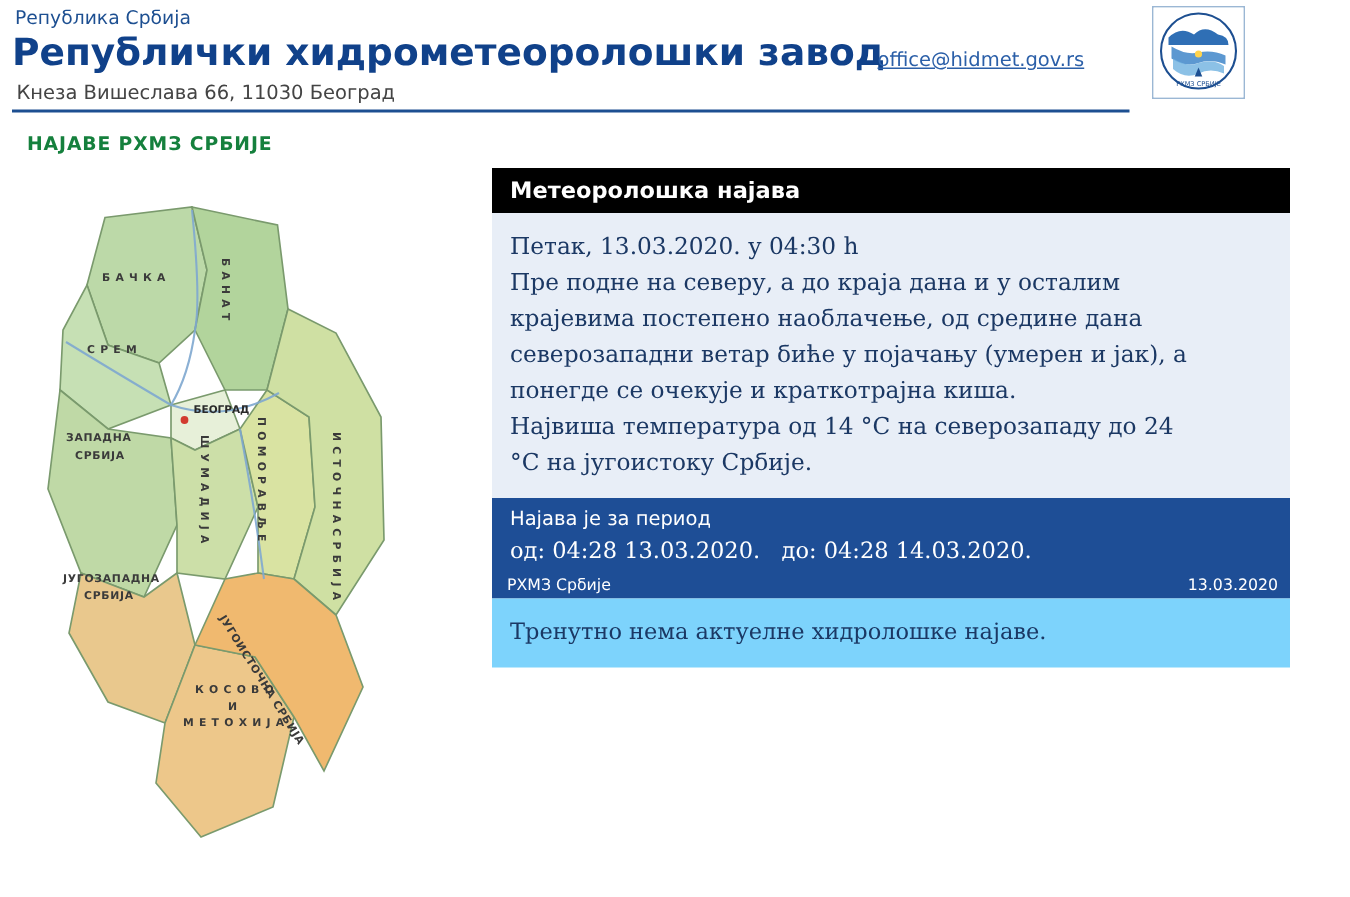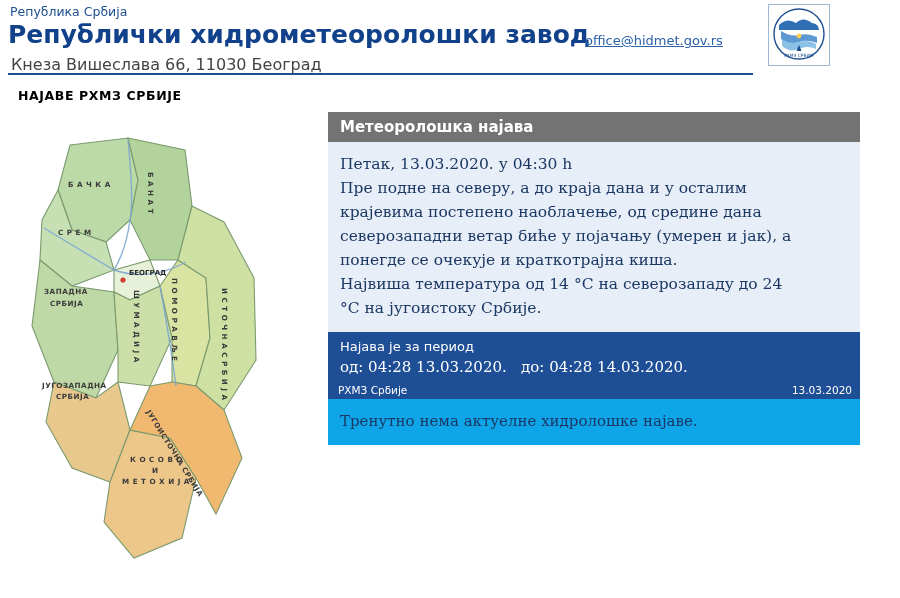--- a/index.html
+++ b/index.html
@@ -40,21 +40,21 @@
     left: 8px; top: 20px;
     font-size: 25px;
     font-weight: bold;
     color: #10418a;
     letter-spacing: 0px;
     white-space: nowrap;
   }
   .hdr-addr {
     position: absolute;
     left: 11px; top: 55px;
-    font-size: 16px;
+    font-size: 13px;
     color: #444444;
     white-space: nowrap;
   }
   .hdr-mail {
     position: absolute;
     left: 585px; top: 33px;
     font-size: 13px;
     color: #2b5fa8;
     white-space: nowrap;
     text-align: right;
@@ -74,21 +74,21 @@
     box-sizing: border-box;
   }
   .logo svg { display: block; }
 
   
   .sect-title {
     position: absolute;
     left: 18px; top: 88px;
     font-size: 12.5px;
     font-weight: bold;
-    color: #000000;
+    color: #15803d;
     letter-spacing: 0.6px;
   }
 
   
   .map-wrap {
     position: absolute;
     left: 10px; top: 110px;
     width: 310px; height: 470px;
   }
   .map-wrap svg { display: block; }
@@ -106,21 +106,21 @@
     fill: #2a2a2a;
   }
 
   
   .panel {
     position: absolute;
     left: 328px; top: 112px;
     width: 532px;
   }
   .bar-blue {
-    background: #737373;
+    background: #000000;
     color: #ffffff;
     font-size: 15px;
     font-weight: bold;
     padding: 7px 0 7px 12px;
     box-sizing: border-box;
     height: 30px;
     line-height: 16px;
   }
   .body-box {
     background: #e8eef7;
@@ -157,21 +157,21 @@
     font-size: 10.5px;
     height: 17px;
     line-height: 17px;
     padding: 0 8px 0 10px;
     display: flex;
     justify-content: space-between;
     align-items: center;
     box-sizing: border-box;
   }
   .hydro-box {
-    background: #0ea5e9;
+    background: #7dd3fc;
     padding: 12px 12px 14px 12px;
     box-sizing: border-box;
   }
   .hydro-box p {
     margin: 0;
     font-family: "DejaVu Serif", "Liberation Serif", serif;
     font-size: 15px;
     color: #1b3864;
     line-height: 20px;
   }

